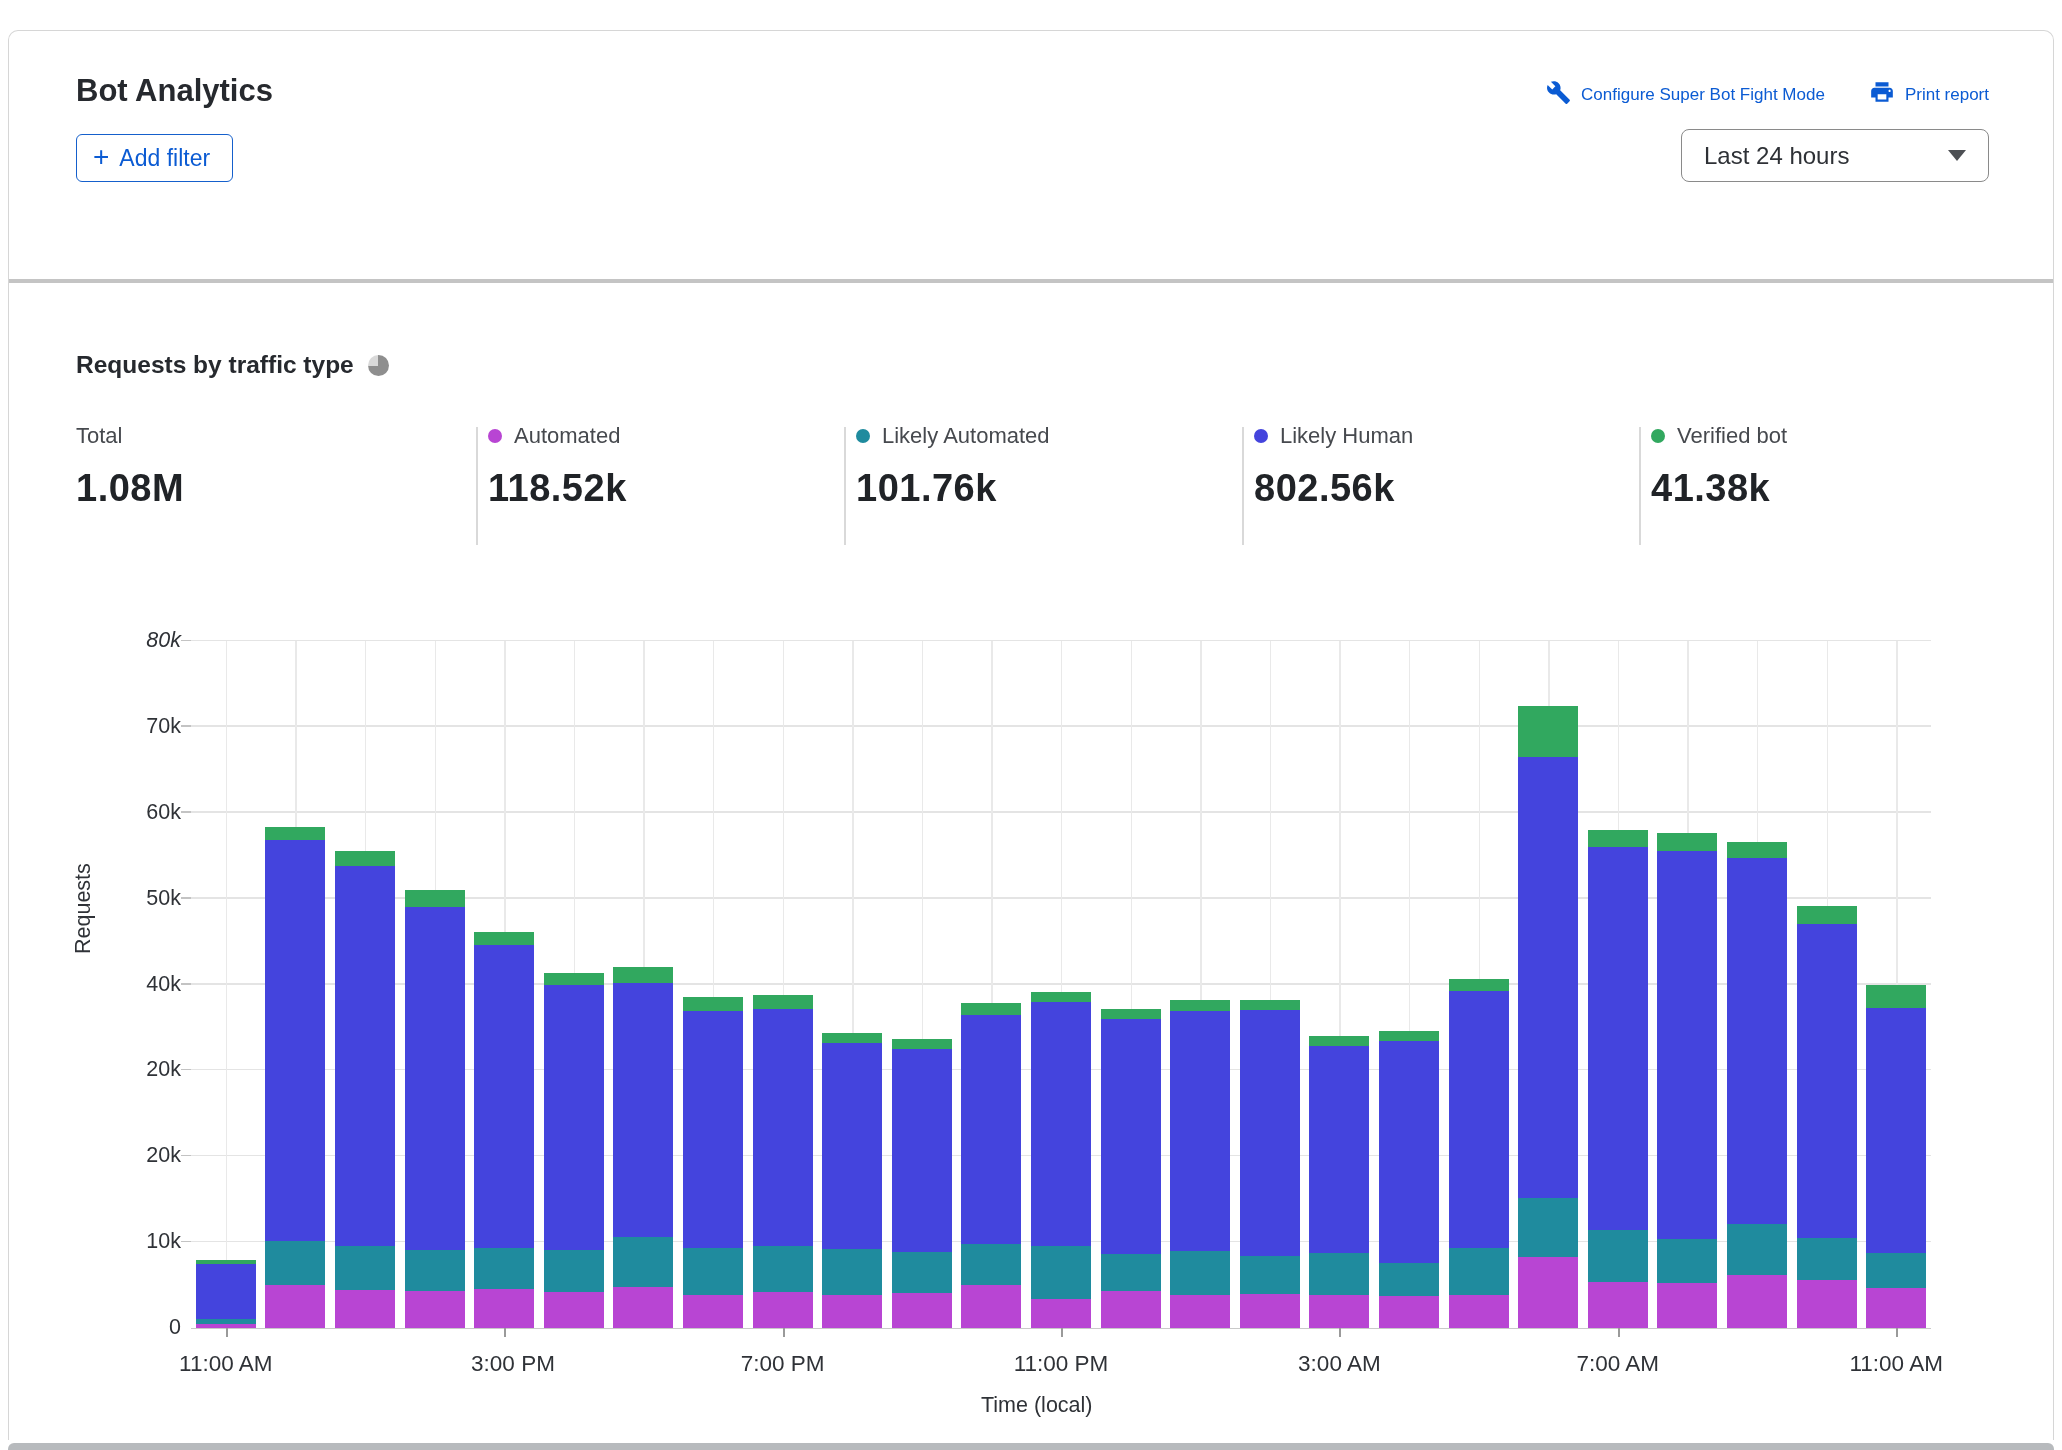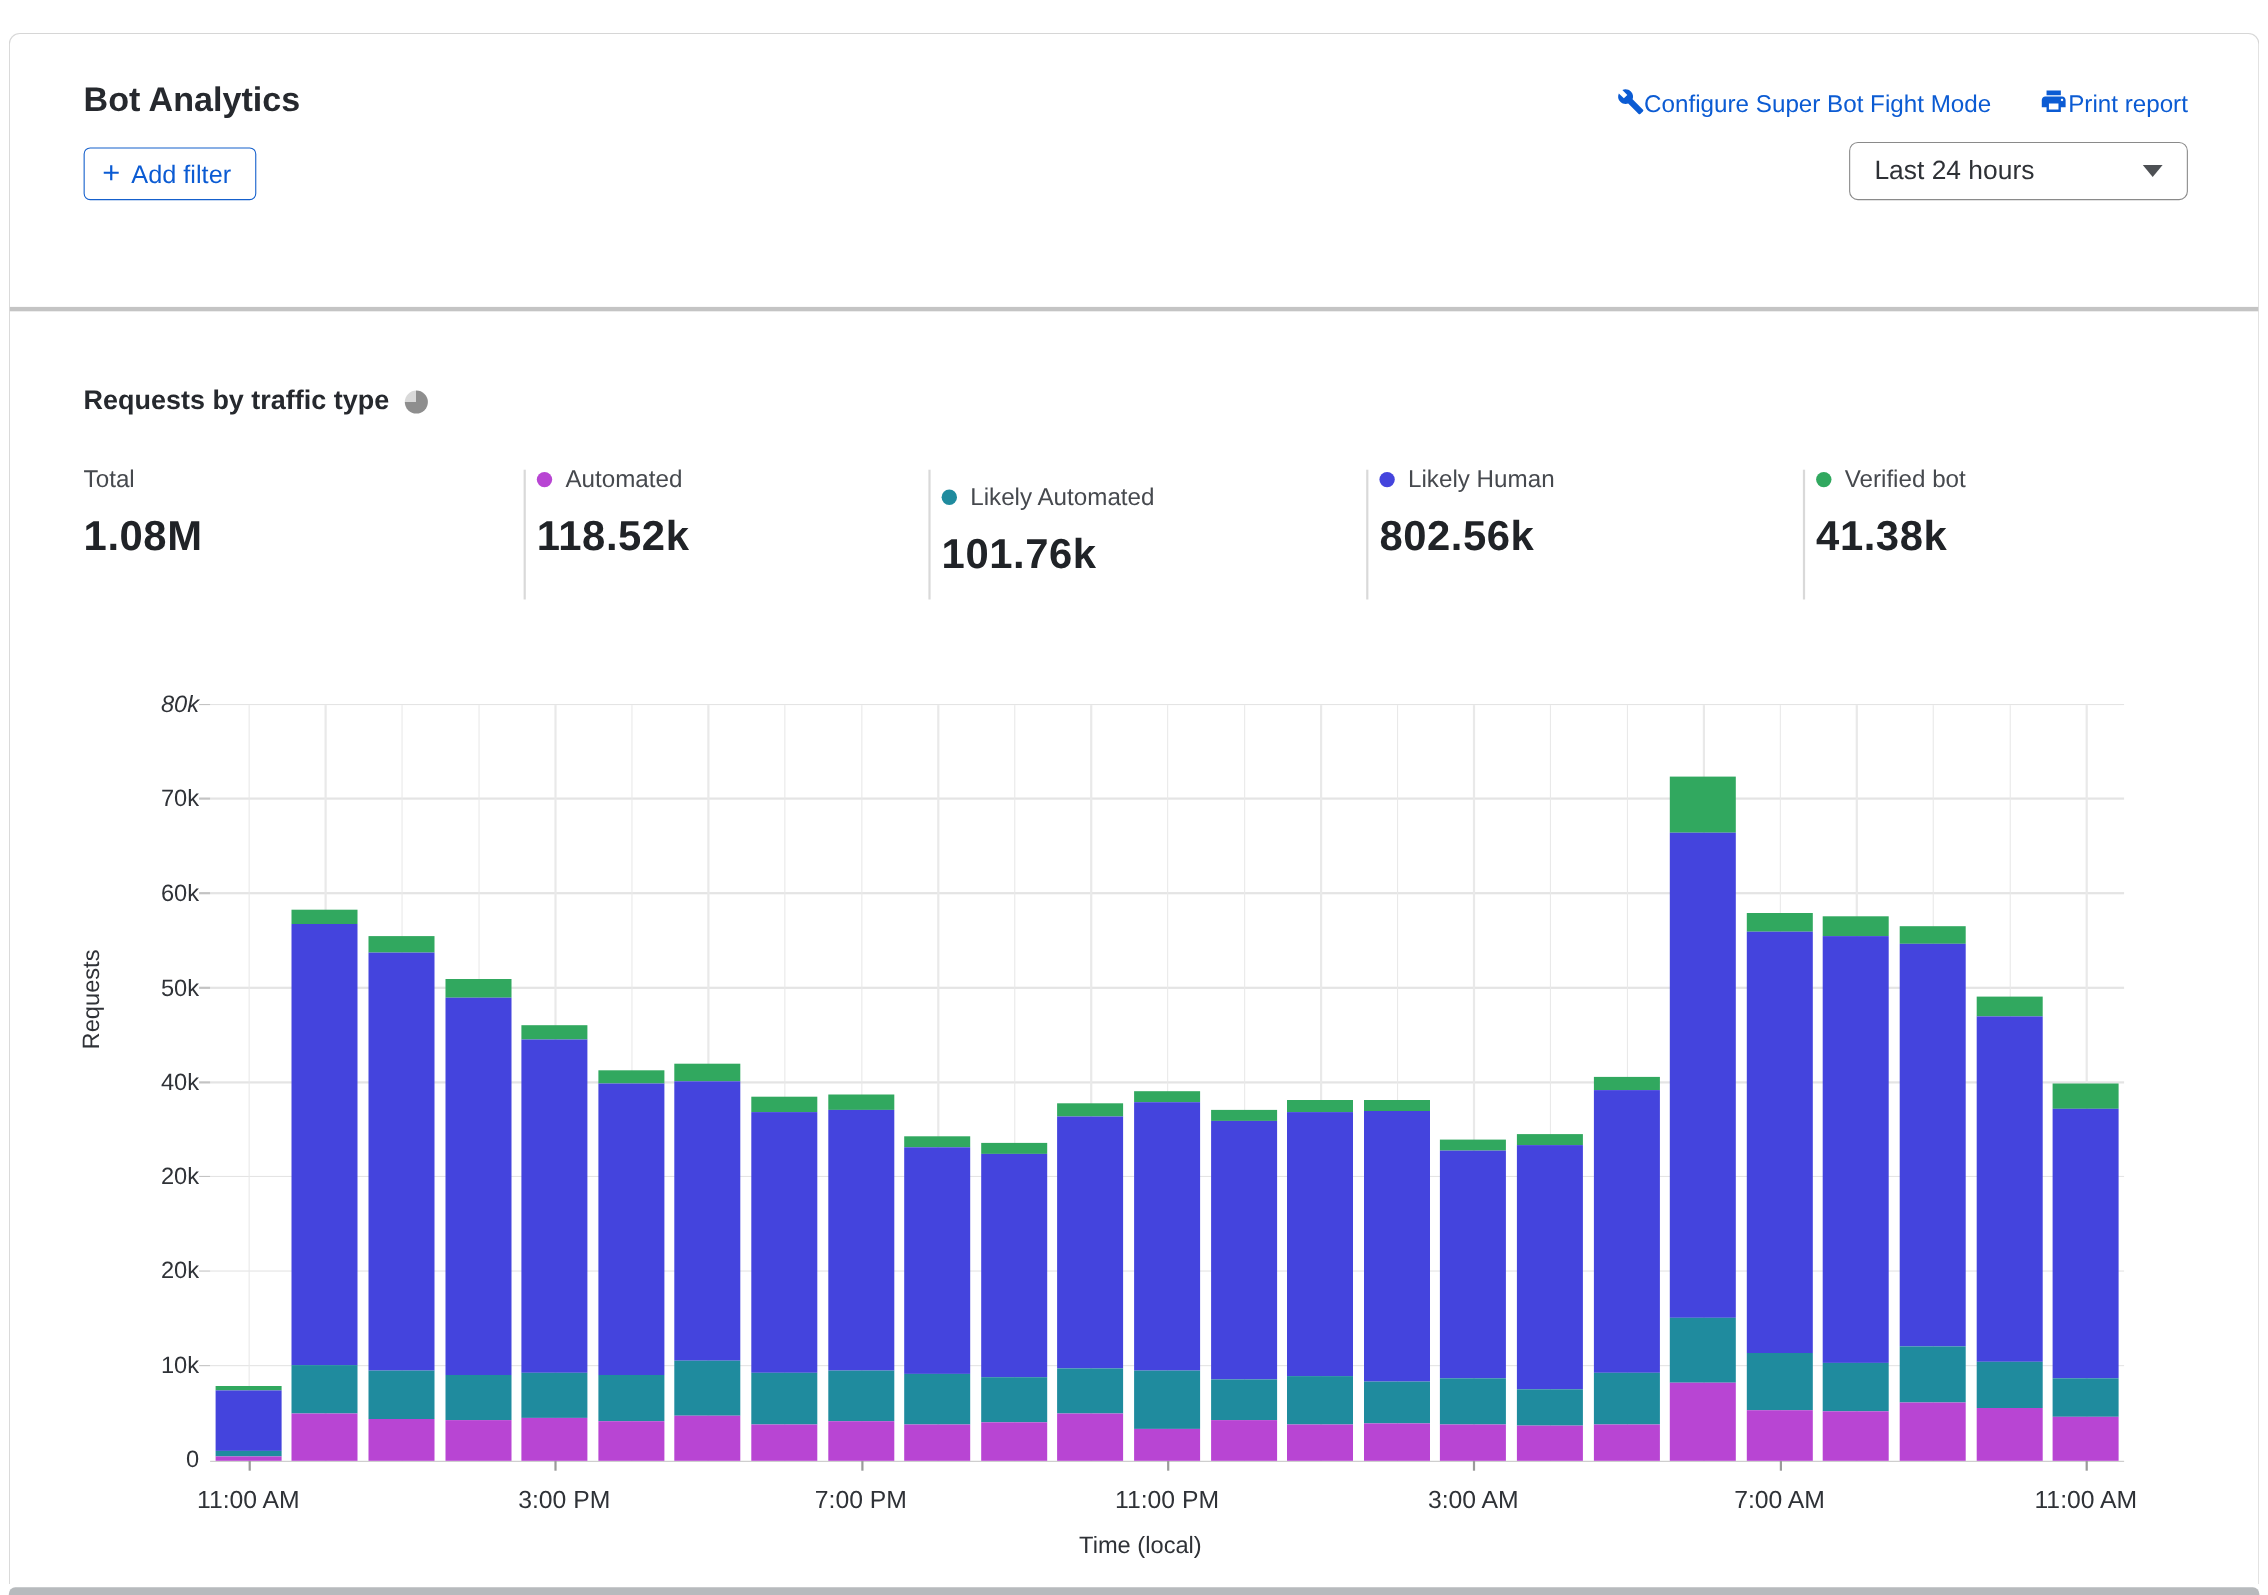--- a/index.html
+++ b/index.html
@@ -6,21 +6,21 @@
   body { font-family:"Liberation Sans", sans-serif; background:#ffffff; }
   .page { position:relative; width:2062px; height:1450px; background:#fff; overflow:hidden; }
   .card { position:absolute; left:8px; top:30px; width:2046px; height:1410px; background:#fff;
           border:1.5px solid #d6d6d6; border-bottom:none; border-radius:10px 10px 0 0; }
   .next-strip { position:absolute; left:8px; top:1443px; width:2046px; height:10px;
                 background:#b7babd; border-radius:6px 6px 0 0; }
 
   
   .page-title { position:absolute; left:67px; top:42px; font-size:31px; font-weight:700; color:#26292e; }
   .header-links { position:absolute; right:64px; top:48px; display:flex; gap:44px; align-items:center; }
-  .hlink { display:flex; align-items:center; color:#0b5bd3; font-size:22px; cursor:pointer; text-decoration:none; }
+  .hlink { display:flex; align-items:center; gap:10px; color:#0b5bd3; font-size:17px; cursor:pointer; text-decoration:none; }
   .hlink svg { flex:0 0 auto; }
 
   .add-filter { position:absolute; left:67px; top:103px; height:48px; padding:0 22px 0 16px;
                 display:flex; align-items:center; gap:10px; background:#fff; border:1.5px solid #1560cc;
                 border-radius:6px; color:#0b5bd3; font-size:23px; cursor:pointer; font-family:inherit; }
   .add-filter .plus { font-size:28px; font-weight:400; line-height:1; margin-top:-3px; }
 
   .select-box { position:absolute; right:64px; top:98px; width:308px; height:53px; background:#fff;
                 border:1.5px solid #8a8a8a; border-radius:8px; display:flex; align-items:center;
                 padding:0 22px; font-size:24px; color:#2e3136; cursor:pointer; justify-content:space-between; }
@@ -111,21 +111,21 @@
           </div>
           <div class="stat-value">1.08M</div>
         </div>
         <div class="stat" style="left: 479px;">
           <div class="stat-head">
             <span class="stat-dot" style="background: rgb(184, 69, 211);"></span>
             <span>Automated</span>
           </div>
           <div class="stat-value">118.52k</div>
         </div>
-        <div class="stat" style="left: 847px; margin-top: 16px;">
+        <div class="stat" style="left: 847px;">
           <div class="stat-head">
             <span class="stat-dot" style="background: rgb(31, 139, 158);"></span>
             <span>Likely Automated</span>
           </div>
           <div class="stat-value">101.76k</div>
         </div>
         <div class="stat" style="left: 1245px;">
           <div class="stat-head">
             <span class="stat-dot" style="background: rgb(68, 68, 221);"></span>
             <span>Likely Human</span>

